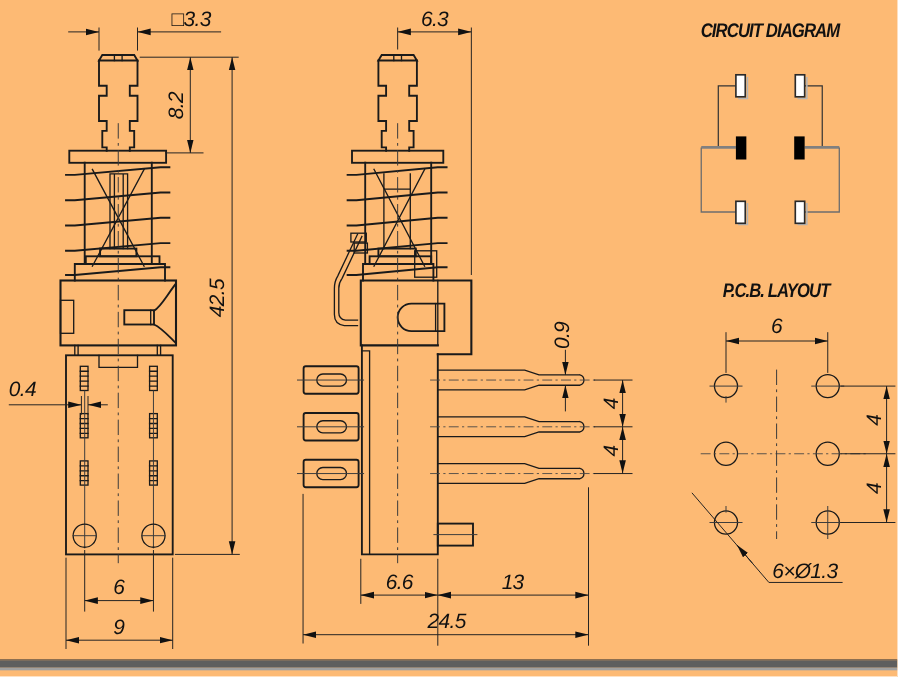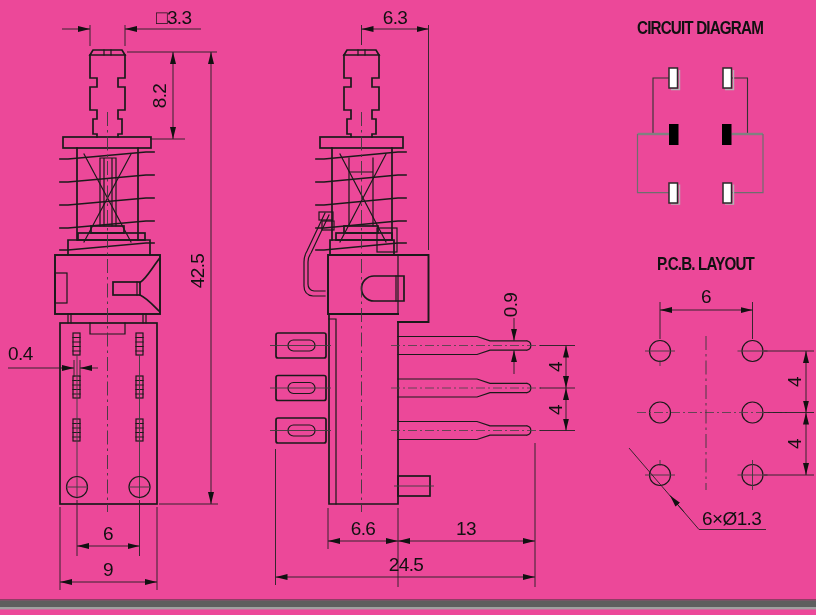--- a/index.html
+++ b/index.html
@@ -1,17 +1,17 @@
 <!DOCTYPE html>
 <html><head>
 <meta charset="utf-8">
 <style>
   html,body{margin:0;padding:0;background:#fff;}
-  .page{position:relative;width:816px;height:615px;background:#ec4899;overflow:hidden;
-        font-family:"Liberation Sans",sans-serif;}
+  .page{position:relative;width:816px;height:615px;background:#fdba74;overflow:hidden;
+        font-family:"Liberation Sans",sans-serif;font-style:italic;}
   svg{position:absolute;left:0;top:0;}
   
   .ol{stroke:#1a1a1a;stroke-width:1.7;fill:none;stroke-linecap:square;}
   .ob{stroke:#1a1a1a;stroke-width:1.9;fill:none;stroke-linecap:square;}
   .md{stroke:#1a1a1a;stroke-width:1.2;fill:none;stroke-linecap:square;}
   .tn{stroke:#3c3c3c;stroke-width:0.9;fill:none;}
   .dim{stroke:#222;stroke-width:0.9;fill:none;}
   .cl{stroke:#3a3a3a;stroke-width:0.9;fill:none;stroke-dasharray:14 4 2.5 4;}
   .cl2{stroke:#444;stroke-width:0.8;fill:none;stroke-dasharray:9 3 2 3;}
   .wire{stroke:#333;stroke-width:1.1;fill:none;}

